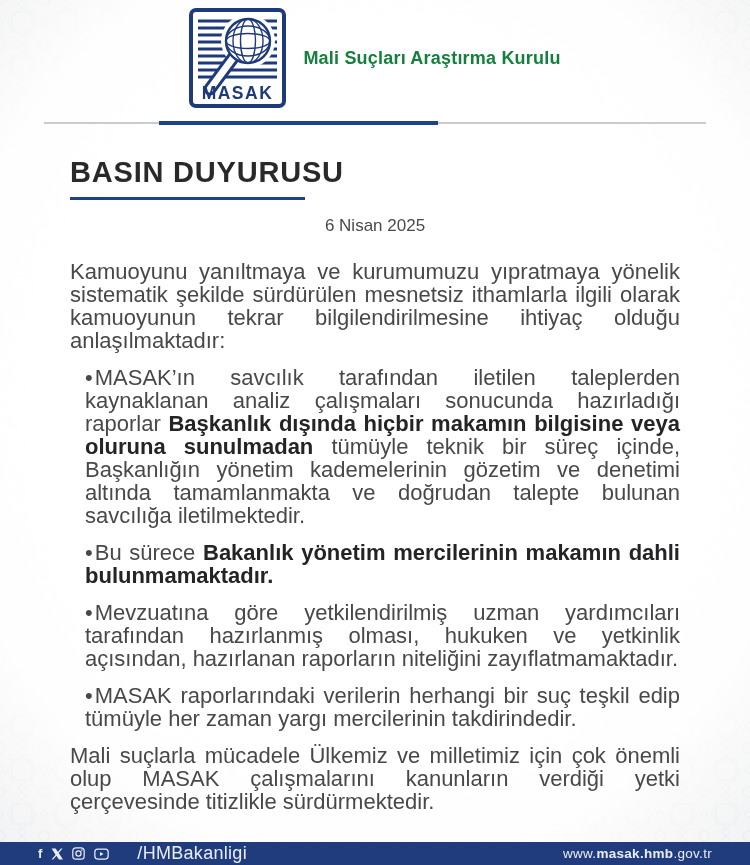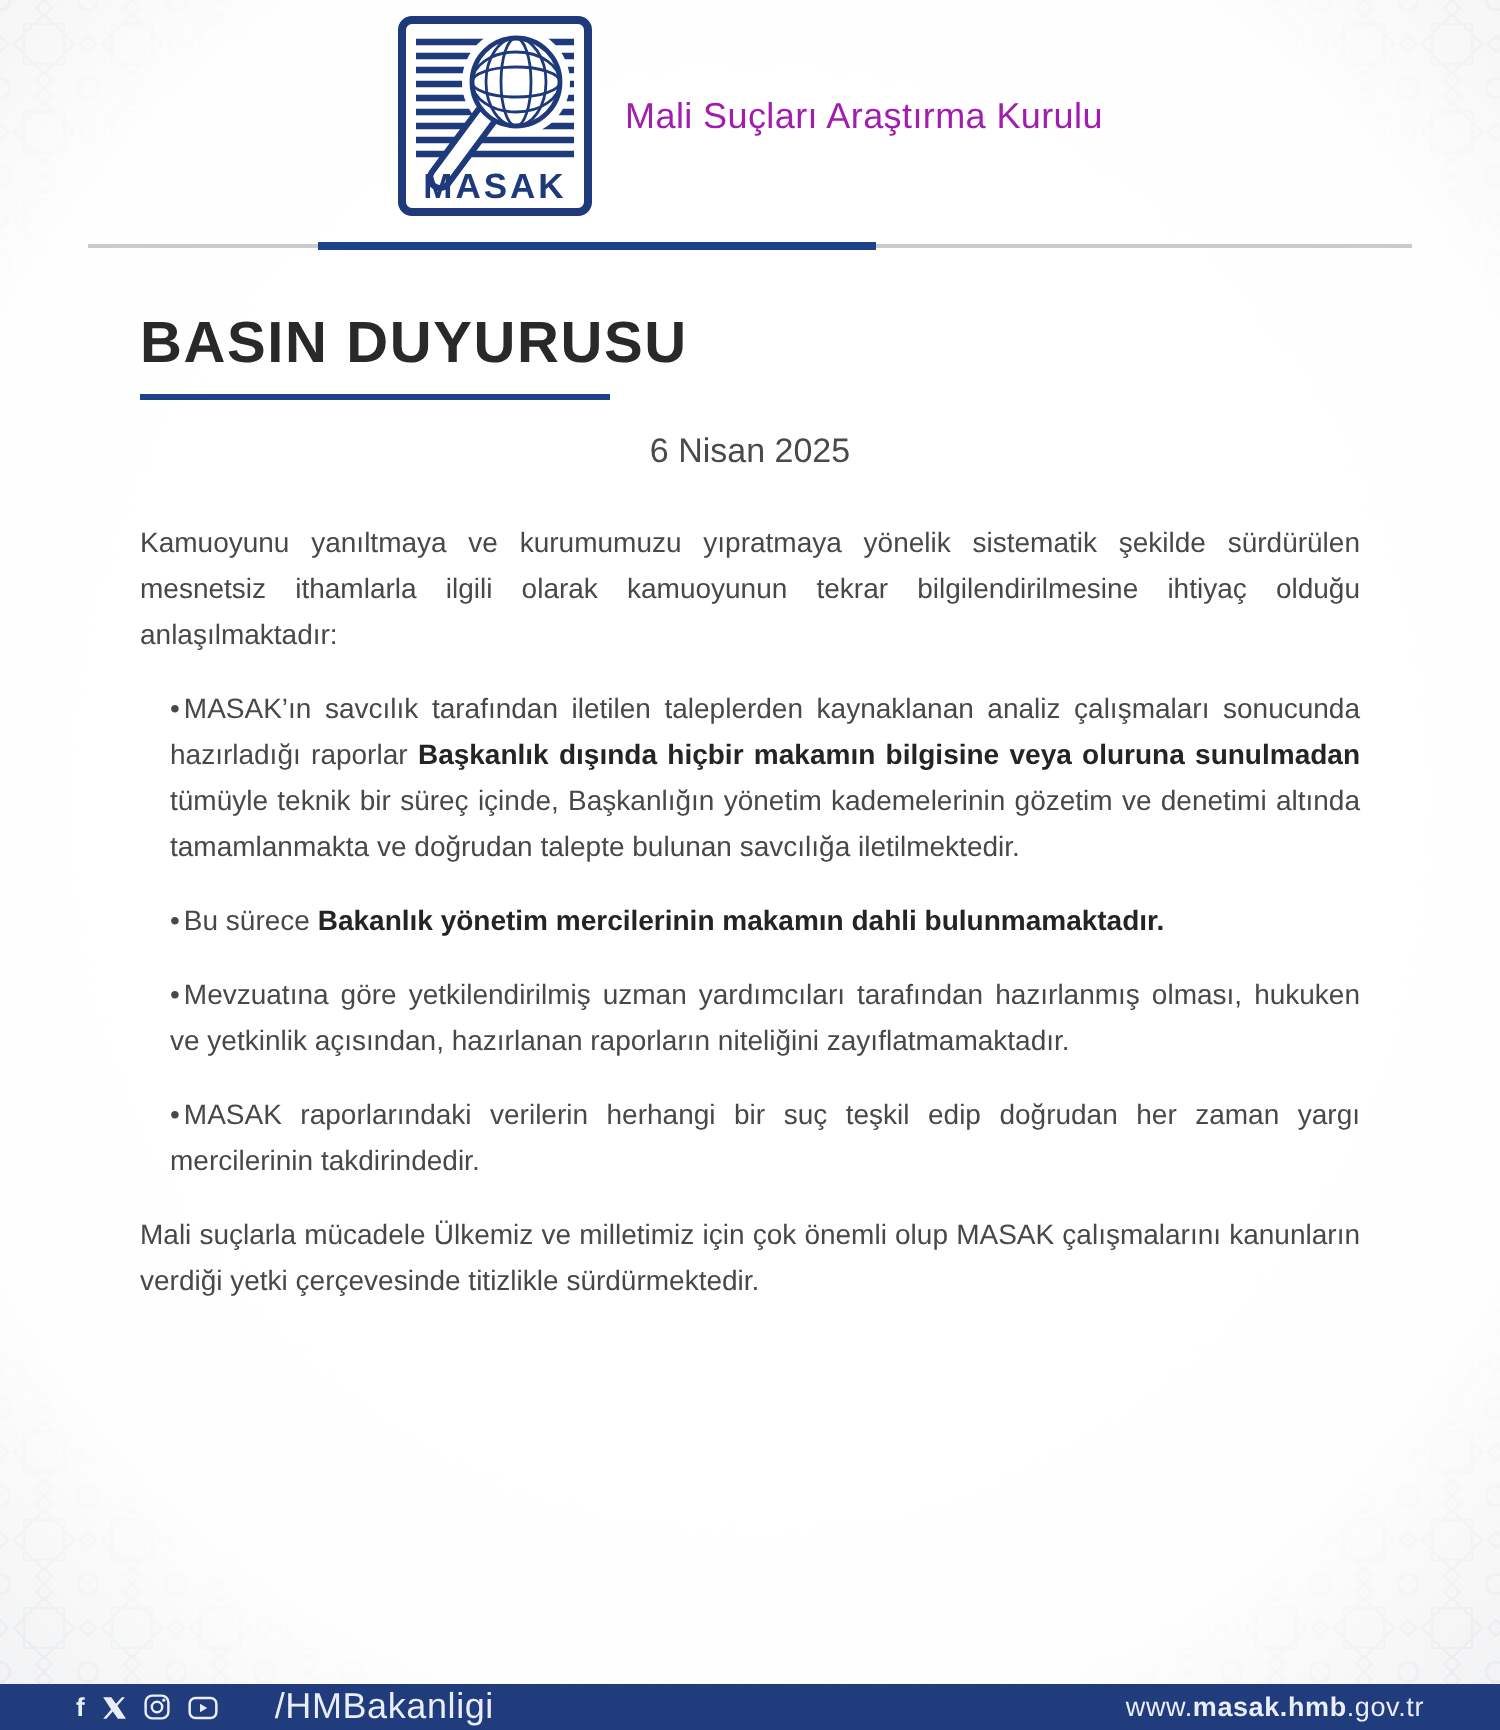--- a/index.html
+++ b/index.html
@@ -21,38 +21,38 @@
   }
   .content { position:relative; z-index:2; }
 
   
   .brand {
     display:flex; align-items:center; justify-content:center;
     gap:17px; padding-top:8px; height:108px;
   }
   .logo-box { width:97px; height:100px; flex:0 0 auto; }
   .logo-box svg { width:97px; height:100px; display:block; }
-  .org-name { font-size:18px; color:#a21caf; letter-spacing:0.2px; font-weight:400; }
+  .org-name { font-size:18px; color:#15803d; letter-spacing:0.2px; font-weight:700; }
 
   
   .rule { position:relative; margin:13px 44px 0 44px; height:4px; }
   .rule-gray { position:absolute; top:1px; left:0; right:0; height:2px; background:#c9cbce; }
   .rule-blue { position:absolute; top:0; left:17.3%; width:42.2%; height:4px; background:#1e4287; }
 
   main { padding:0 70px; }
   .title {
     margin-top:31px;
     font-size:29px; font-weight:bold; color:#29292b; letter-spacing:0.8px;
   }
   .title-underline { width:235px; height:3px; background:#1e4287; margin-top:8px; }
   .date { text-align:center; font-size:17px; color:#4a4a4c; margin-top:16px; }
 
   .press-body { margin-top:24px; }
   .para {
-    font-size:14px; line-height:23px; color:#48484a;
+    font-size:22px; line-height:23px; color:#48484a;
     text-align:justify; margin-bottom:14px;
   }
   .para.bullet { padding-left:15px; }
   .para .seg-bold { font-weight:bold; color:#242426; }
   .para .bullet-marker { margin-right:2px; }
 
   
   .footer-bar {
     position:absolute; left:0; right:0; bottom:0; height:23px; z-index:3;
     background:#203c7d; color:#e9edf6;
@@ -134,21 +134,21 @@
 
   <main>
     <h1 class="title">BASIN DUYURUSU</h1>
     <div class="title-underline"></div>
     <div class="date">6 Nisan 2025</div>
     <div class="press-body">
         <div class="para"><span>Kamuoyunu yanıltmaya ve kurumumuzu yıpratmaya yönelik sistematik şekilde sürdürülen mesnetsiz ithamlarla ilgili olarak kamuoyunun tekrar bilgilendirilmesine ihtiyaç olduğu anlaşılmaktadır:</span></div>
         <div class="para bullet"><span class="bullet-marker">•</span><span>MASAK’ın savcılık tarafından iletilen taleplerden kaynaklanan analiz çalışmaları sonucunda hazırladığı raporlar </span><span class="seg-bold">Başkanlık dışında hiçbir makamın bilgisine veya oluruna sunulmadan</span><span> tümüyle teknik bir süreç içinde, Başkanlığın yönetim kademelerinin gözetim ve denetimi altında tamamlanmakta ve doğrudan talepte bulunan savcılığa iletilmektedir.</span></div>
         <div class="para bullet"><span class="bullet-marker">•</span><span>Bu sürece </span><span class="seg-bold">Bakanlık yönetim mercilerinin makamın dahli bulunmamaktadır.</span></div>
         <div class="para bullet"><span class="bullet-marker">•</span><span>Mevzuatına göre yetkilendirilmiş uzman yardımcıları tarafından hazırlanmış olması, hukuken ve yetkinlik açısından, hazırlanan raporların niteliğini zayıflatmamaktadır.</span></div>
-        <div class="para bullet"><span class="bullet-marker">•</span><span>MASAK raporlarındaki verilerin herhangi bir suç teşkil edip doğrudan her zaman yargı mercilerinin takdirindedir.</span></div>
+        <div class="para bullet"><span class="bullet-marker">•</span><span>MASAK raporlarındaki verilerin herhangi bir suç teşkil edip tümüyle her zaman yargı mercilerinin takdirindedir.</span></div>
         <div class="para"><span>Mali suçlarla mücadele Ülkemiz ve milletimiz için çok önemli olup MASAK çalışmalarını kanunların verdiği yetki çerçevesinde titizlikle sürdürmektedir.</span></div>
       </div>
   </main>
 
 </div>
 
 <footer class="footer-bar">
   <div class="social">
     <span class="glyph">f</span>
     <span class="glyph">

